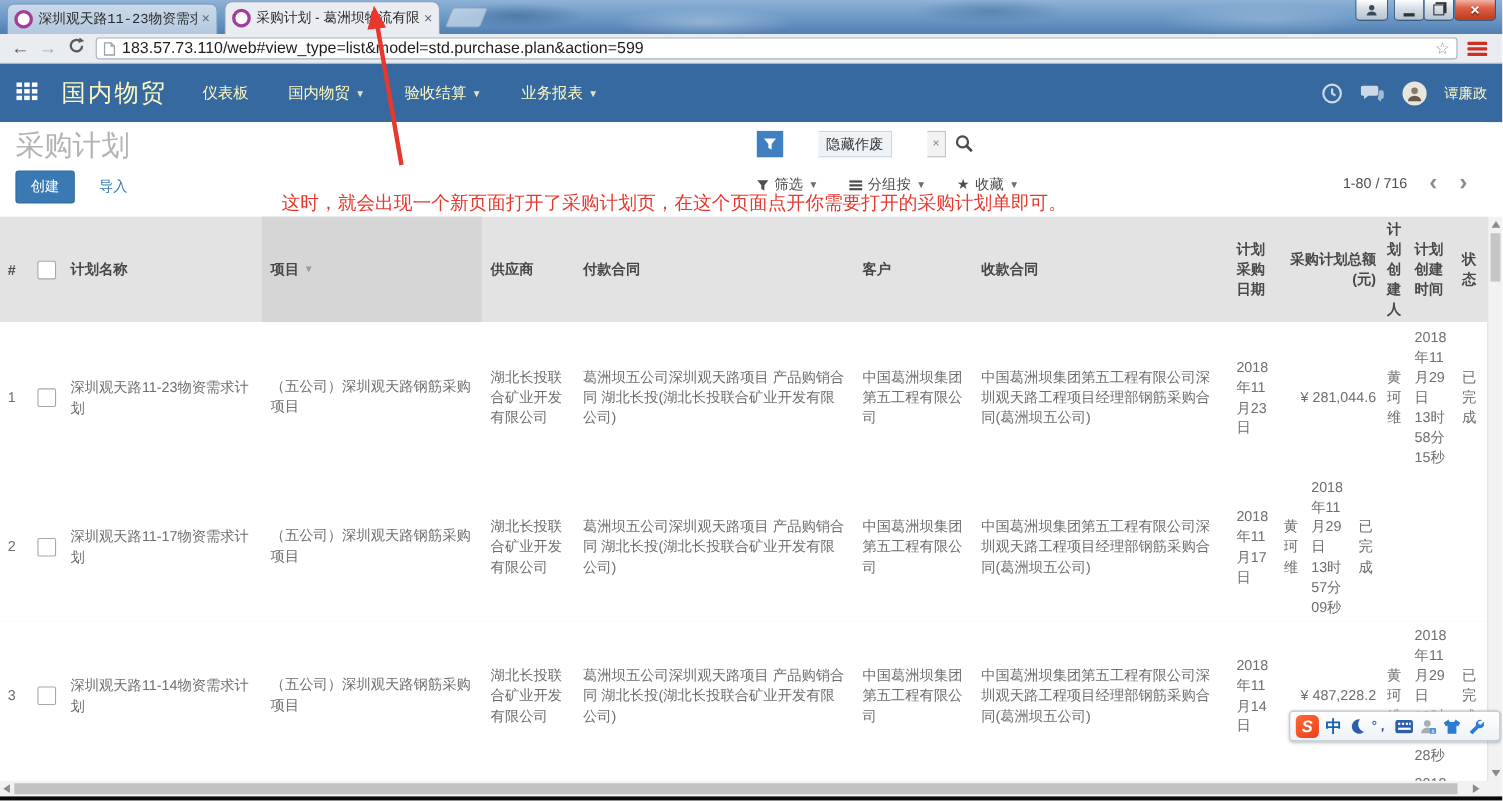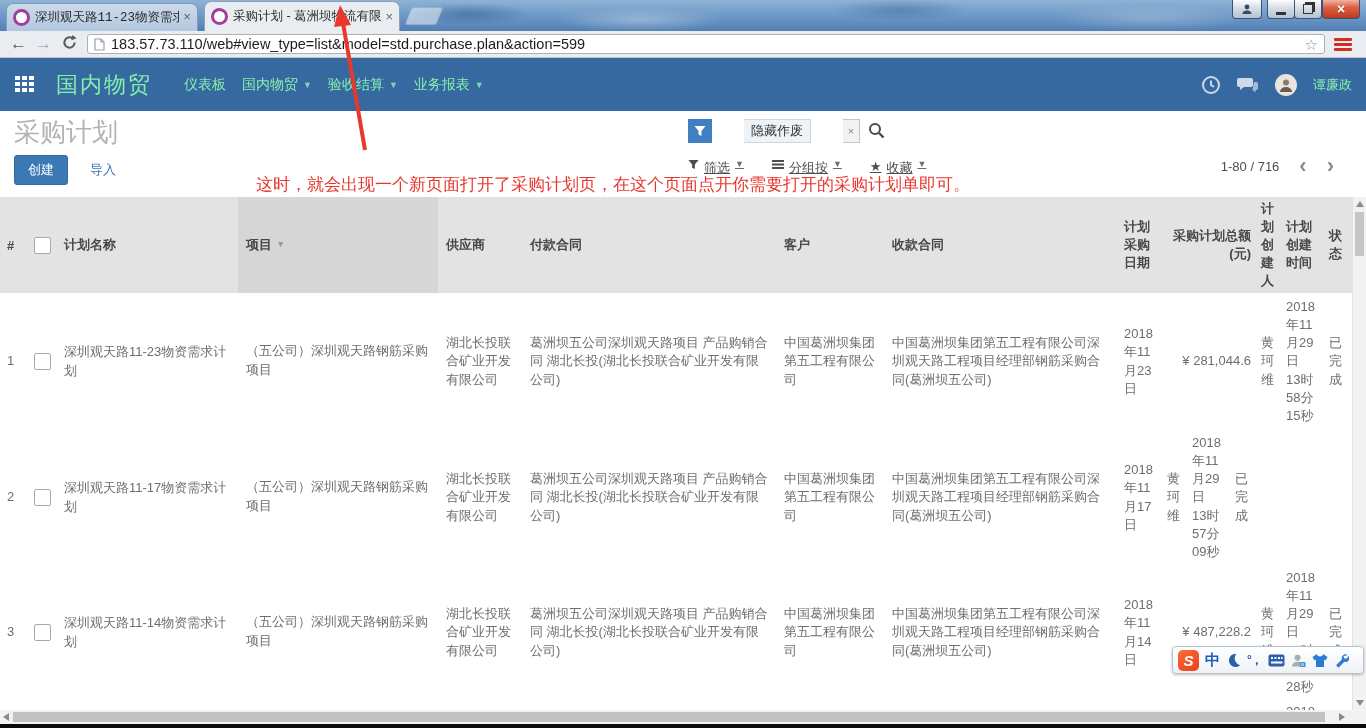--- a/index.html
+++ b/index.html
@@ -43,24 +43,24 @@
   .reload{margin-left:10px;}
   .urlbox{margin-left:10px;width:1238px;height:20px;background:#fff;border:1px solid #a9b1b9;border-radius:3px;
     display:flex;align-items:center;padding:0 6px;box-sizing:border-box;}
   .url-text{flex:1;font-size:14.5px;color:#1d1d1d;white-space:nowrap;overflow:hidden;margin-left:6px;}
   .star-icon{color:#8e959c;font-size:15px;line-height:15px;}
   .menu-btn{width:18px;margin-left:9px;display:flex;flex-direction:column;gap:2px;}
   .menu-btn span{display:block;height:3px;border-radius:1px;background:#cf2e23;}
 
   
   .navbar{position:absolute;left:0;top:58px;width:1366px;height:53px;background:#35699f;
-    display:flex;align-items:center;color:#86efac;}
+    display:flex;align-items:center;color:#fef9c3;}
   .apps-icon{margin-left:14px;flex:0 0 auto;}
   .brand{font-size:22px;margin-left:20px;letter-spacing:2px;}
-  .nav-menu{display:flex;align-items:center;margin-left:32px;gap:16px;font-size:14px;}
+  .nav-menu{display:flex;align-items:center;margin-left:32px;gap:36px;font-size:14px;}
   .nav-item{display:flex;align-items:center;gap:5px;white-space:nowrap;}
   .caret{font-size:9px;opacity:.85;}
   .nav-right{margin-left:auto;display:flex;align-items:center;gap:16px;margin-right:14px;}
   .avatar{width:22px;height:22px;border-radius:50%;background:#e8e4de;display:flex;align-items:center;justify-content:center;overflow:hidden;}
   .username{font-size:13px;}
 
   
   .panel{position:absolute;left:0;top:111px;width:1350px;height:86px;background:#fff;}
   .page-title{position:absolute;left:14px;top:4px;font-size:26px;color:#b3b3b3;}
   .search-row{position:absolute;left:688px;right:16px;top:8px;display:flex;align-items:flex-start;}
@@ -71,21 +71,21 @@
   .facet-x{display:flex;align-items:center;justify-content:center;width:16px;background:#f2f2f2;
     border:1px solid #c4c4c4;border-left:none;color:#8a8a8a;font-size:11px;}
   .search-input{flex:1;margin-left:4px;height:22px;border:none;outline:none;background:transparent;
     border-bottom:3px solid #3879b5;font-size:14px;color:#444;padding:0 4px;}
   .search-input::placeholder{color:#a9a9a9;}
   .mag{margin-left:8px;margin-top:3px;}
   .btn-row{position:absolute;left:14px;top:44px;display:flex;align-items:center;gap:22px;}
   .btn-create{background:#3b79b4;color:#fff;font-size:13px;padding:5px 13px;border:1px solid #336a9e;border-radius:3px;}
   .link-import{color:#3b79b4;font-size:13px;}
   .dd-row{position:absolute;left:688px;top:48px;display:flex;align-items:center;gap:28px;font-size:13px;color:#4d4d4d;}
-  .dd{display:flex;align-items:flex-start;gap:5px;text-decoration:underline;}
+  .dd{display:flex;align-items:center;gap:5px;}
   .dd .caret{color:#555;}
   .star-small{color:#4d4d4d;font-size:13px;}
   .pager{position:absolute;right:16px;top:46px;display:flex;align-items:center;gap:20px;}
   .pager-text{font-size:13px;color:#4d4d4d;}
   .pg-arrow{font-size:22px;color:#8b8b8b;line-height:18px;font-weight:bold;}
   .annotation{position:absolute;left:256px;top:62px;font-size:17px;color:#e8372d;white-space:nowrap;}
 
   
   .thead{position:absolute;left:0;top:197px;width:1352px;height:96px;background:#e3e3e3;display:flex;
     font-size:13px;font-weight:bold;color:#484848;}

